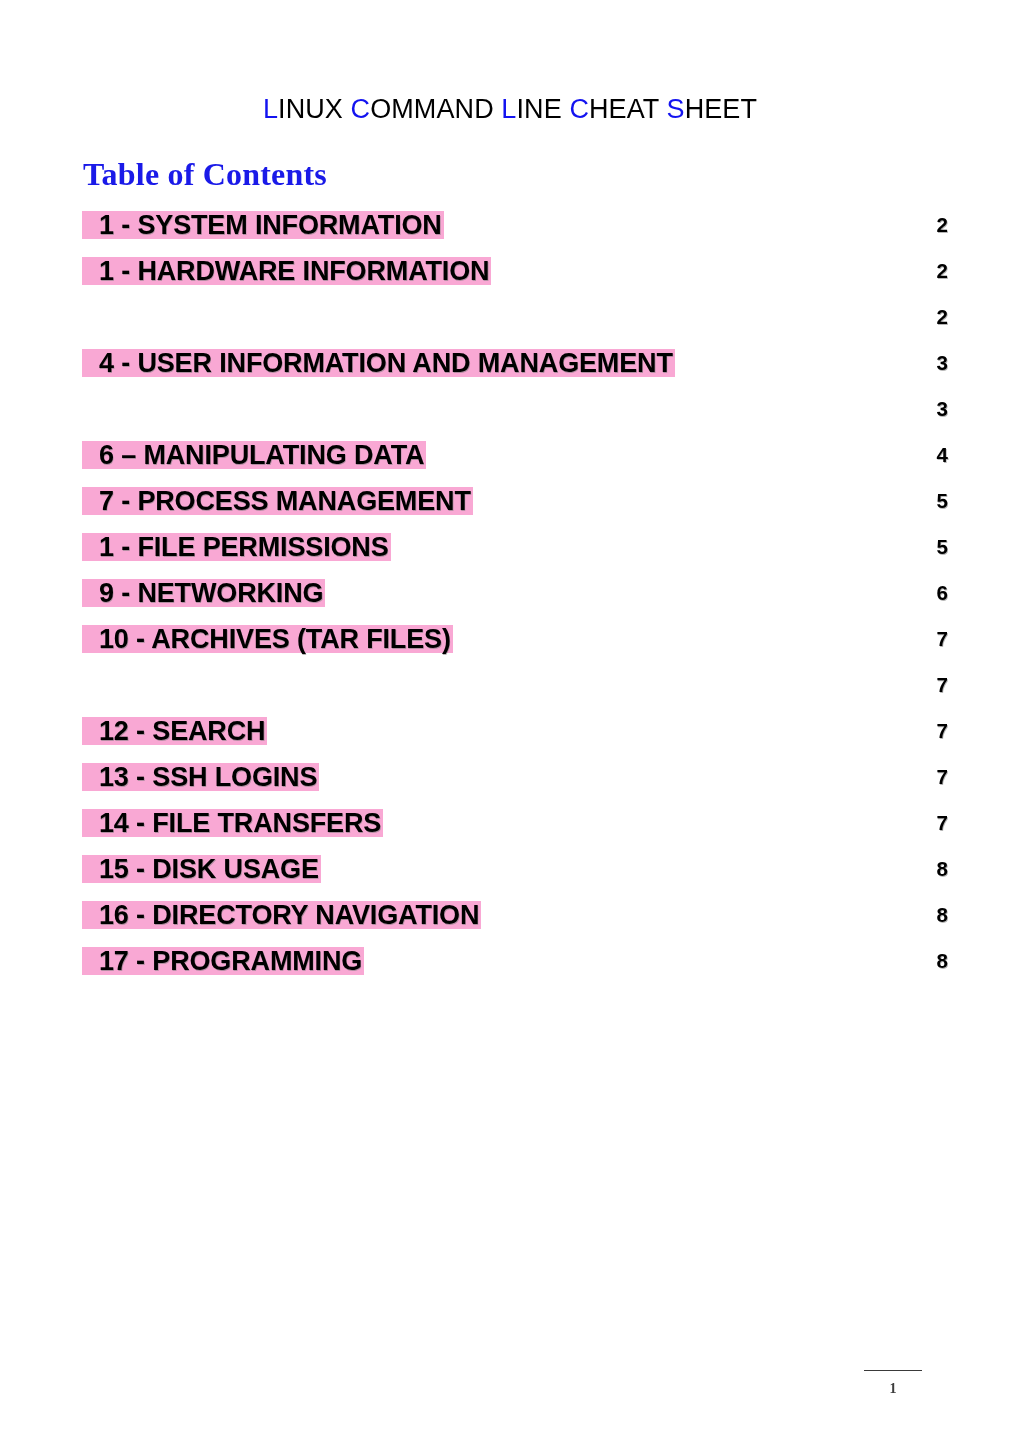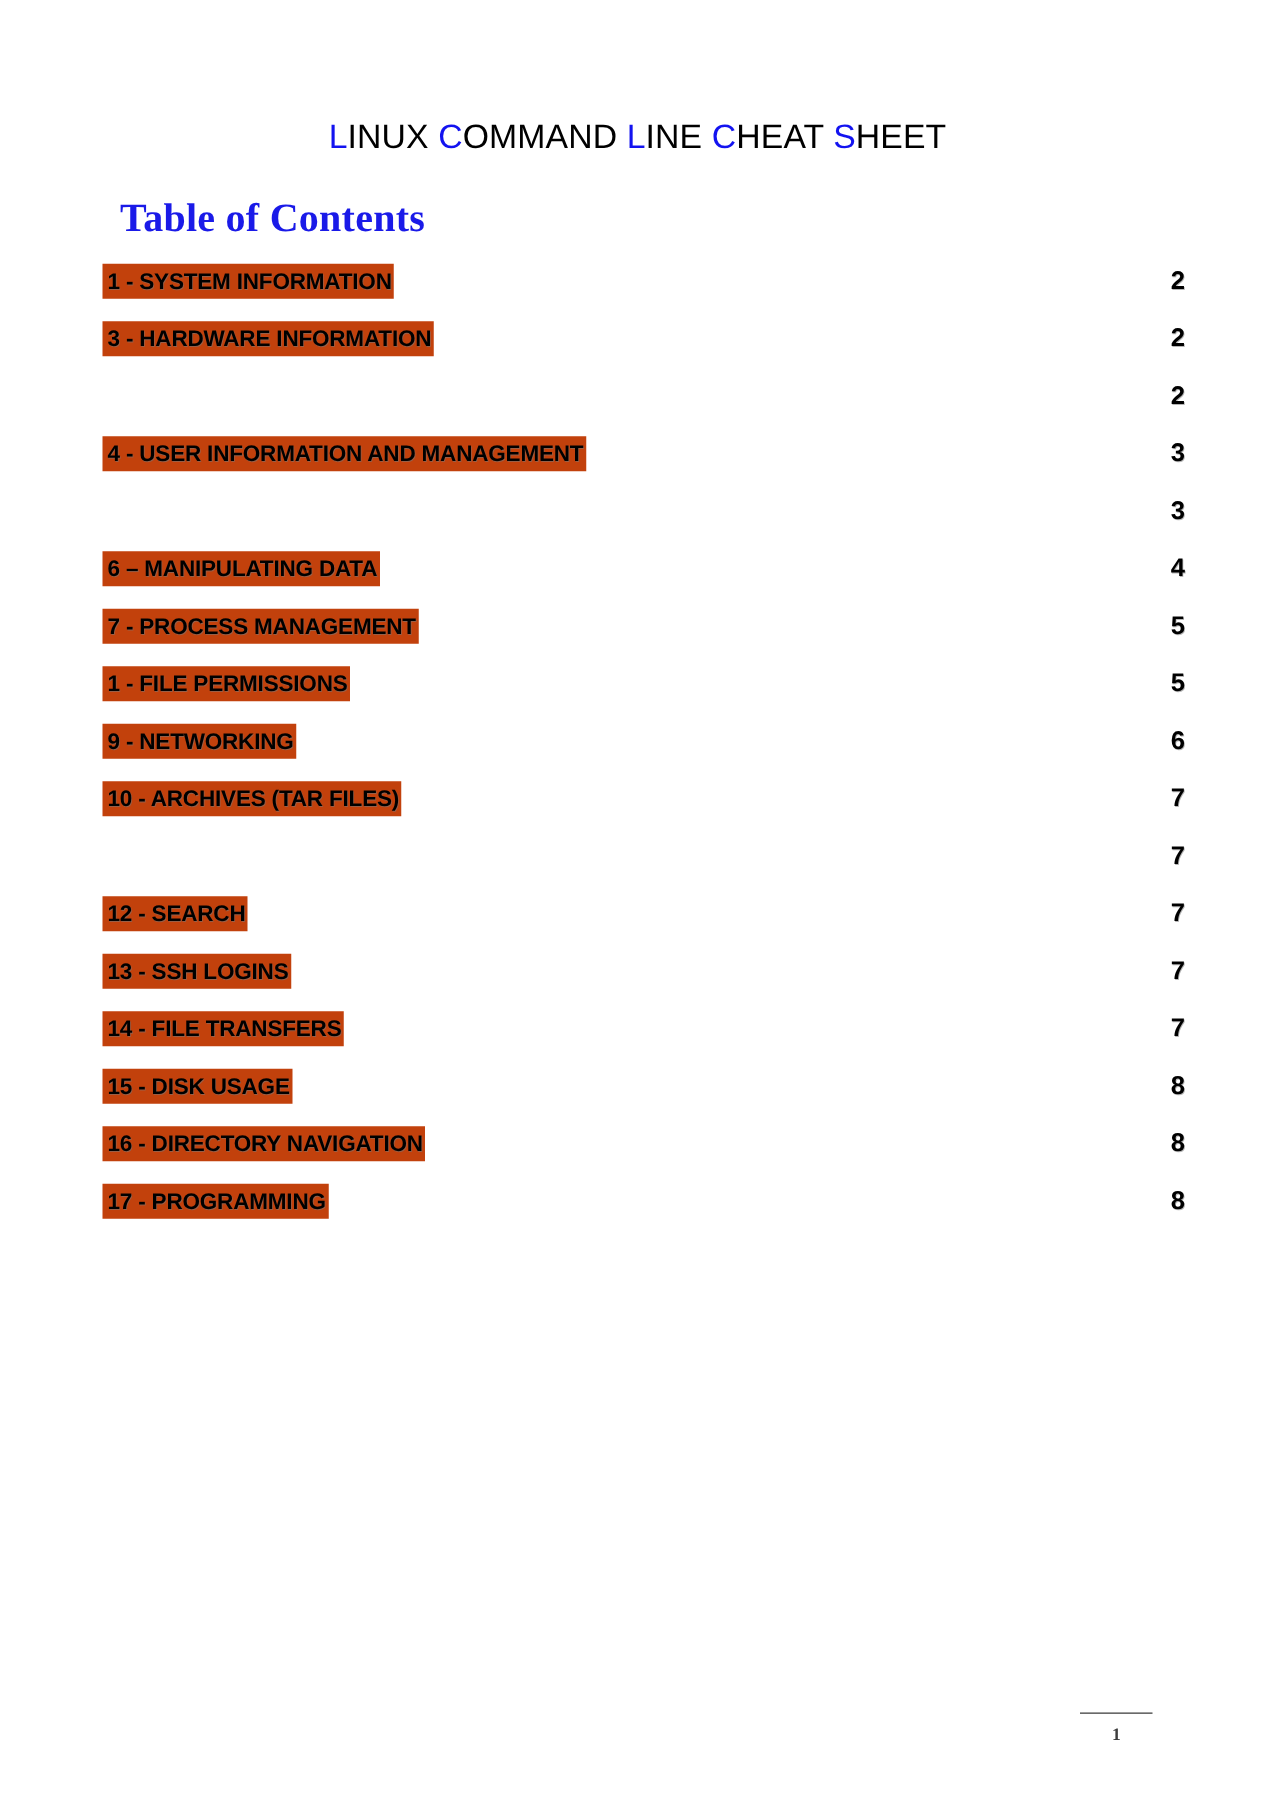--- a/index.html
+++ b/index.html
@@ -33,21 +33,21 @@
     white-space: nowrap;
     line-height: 1;
   }
   .doc-title .cap {
     color: #1313f0;
   }
 
   
   .toc-heading {
     position: absolute;
-    left: 96px;
+    left: 83px;
     top: 156px;
     font-family: "Liberation Serif", serif;
     font-size: 32px;
     font-weight: bold;
     color: #1a1ae8;
     line-height: 1.15;
     letter-spacing: 0.2px;
   }
 
   
@@ -62,28 +62,28 @@
     position: relative;
     height: 46px;
     display: block;
   }
 
   .toc-entry {
     position: absolute;
     left: 0;
     top: 3px;
     display: inline-block;
-    background: #c2410c;
+    background: #f9a8d4;
     color: #000000;
     font-family: "Liberation Sans", sans-serif;
-    font-size: 18px;
+    font-size: 27px;
     font-weight: bold;
     letter-spacing: -0.15px;
     line-height: 28px;
-    padding: 0 2px 0 4px;
+    padding: 0 2px 0 17px;
     white-space: nowrap;
     text-shadow: 0.6px 0.6px 0 rgba(120,120,120,0.55);
   }
 
   .toc-page {
     position: absolute;
     right: 0;
     top: 3px;
     width: 40px;
     text-align: right;
@@ -131,21 +131,21 @@
   <div class="doc-title"><span class="cap">L</span><span>INUX </span><span class="cap">C</span><span>OMMAND </span><span class="cap">L</span><span>INE </span><span class="cap">C</span><span>HEAT </span><span class="cap">S</span><span>HEET</span></div>
 
   <div class="toc-heading">Table of Contents</div>
 
   <div class="toc-list">
       <div class="toc-row">
         <span class="toc-entry">1 - SYSTEM INFORMATION</span>
         <span class="toc-page">2</span>
       </div>
       <div class="toc-row">
-        <span class="toc-entry">3 - HARDWARE INFORMATION</span>
+        <span class="toc-entry">1 - HARDWARE INFORMATION</span>
         <span class="toc-page">2</span>
       </div>
       <div class="toc-row">
         <span class="toc-page">2</span>
       </div>
       <div class="toc-row">
         <span class="toc-entry">4 - USER INFORMATION AND MANAGEMENT</span>
         <span class="toc-page">3</span>
       </div>
       <div class="toc-row">

